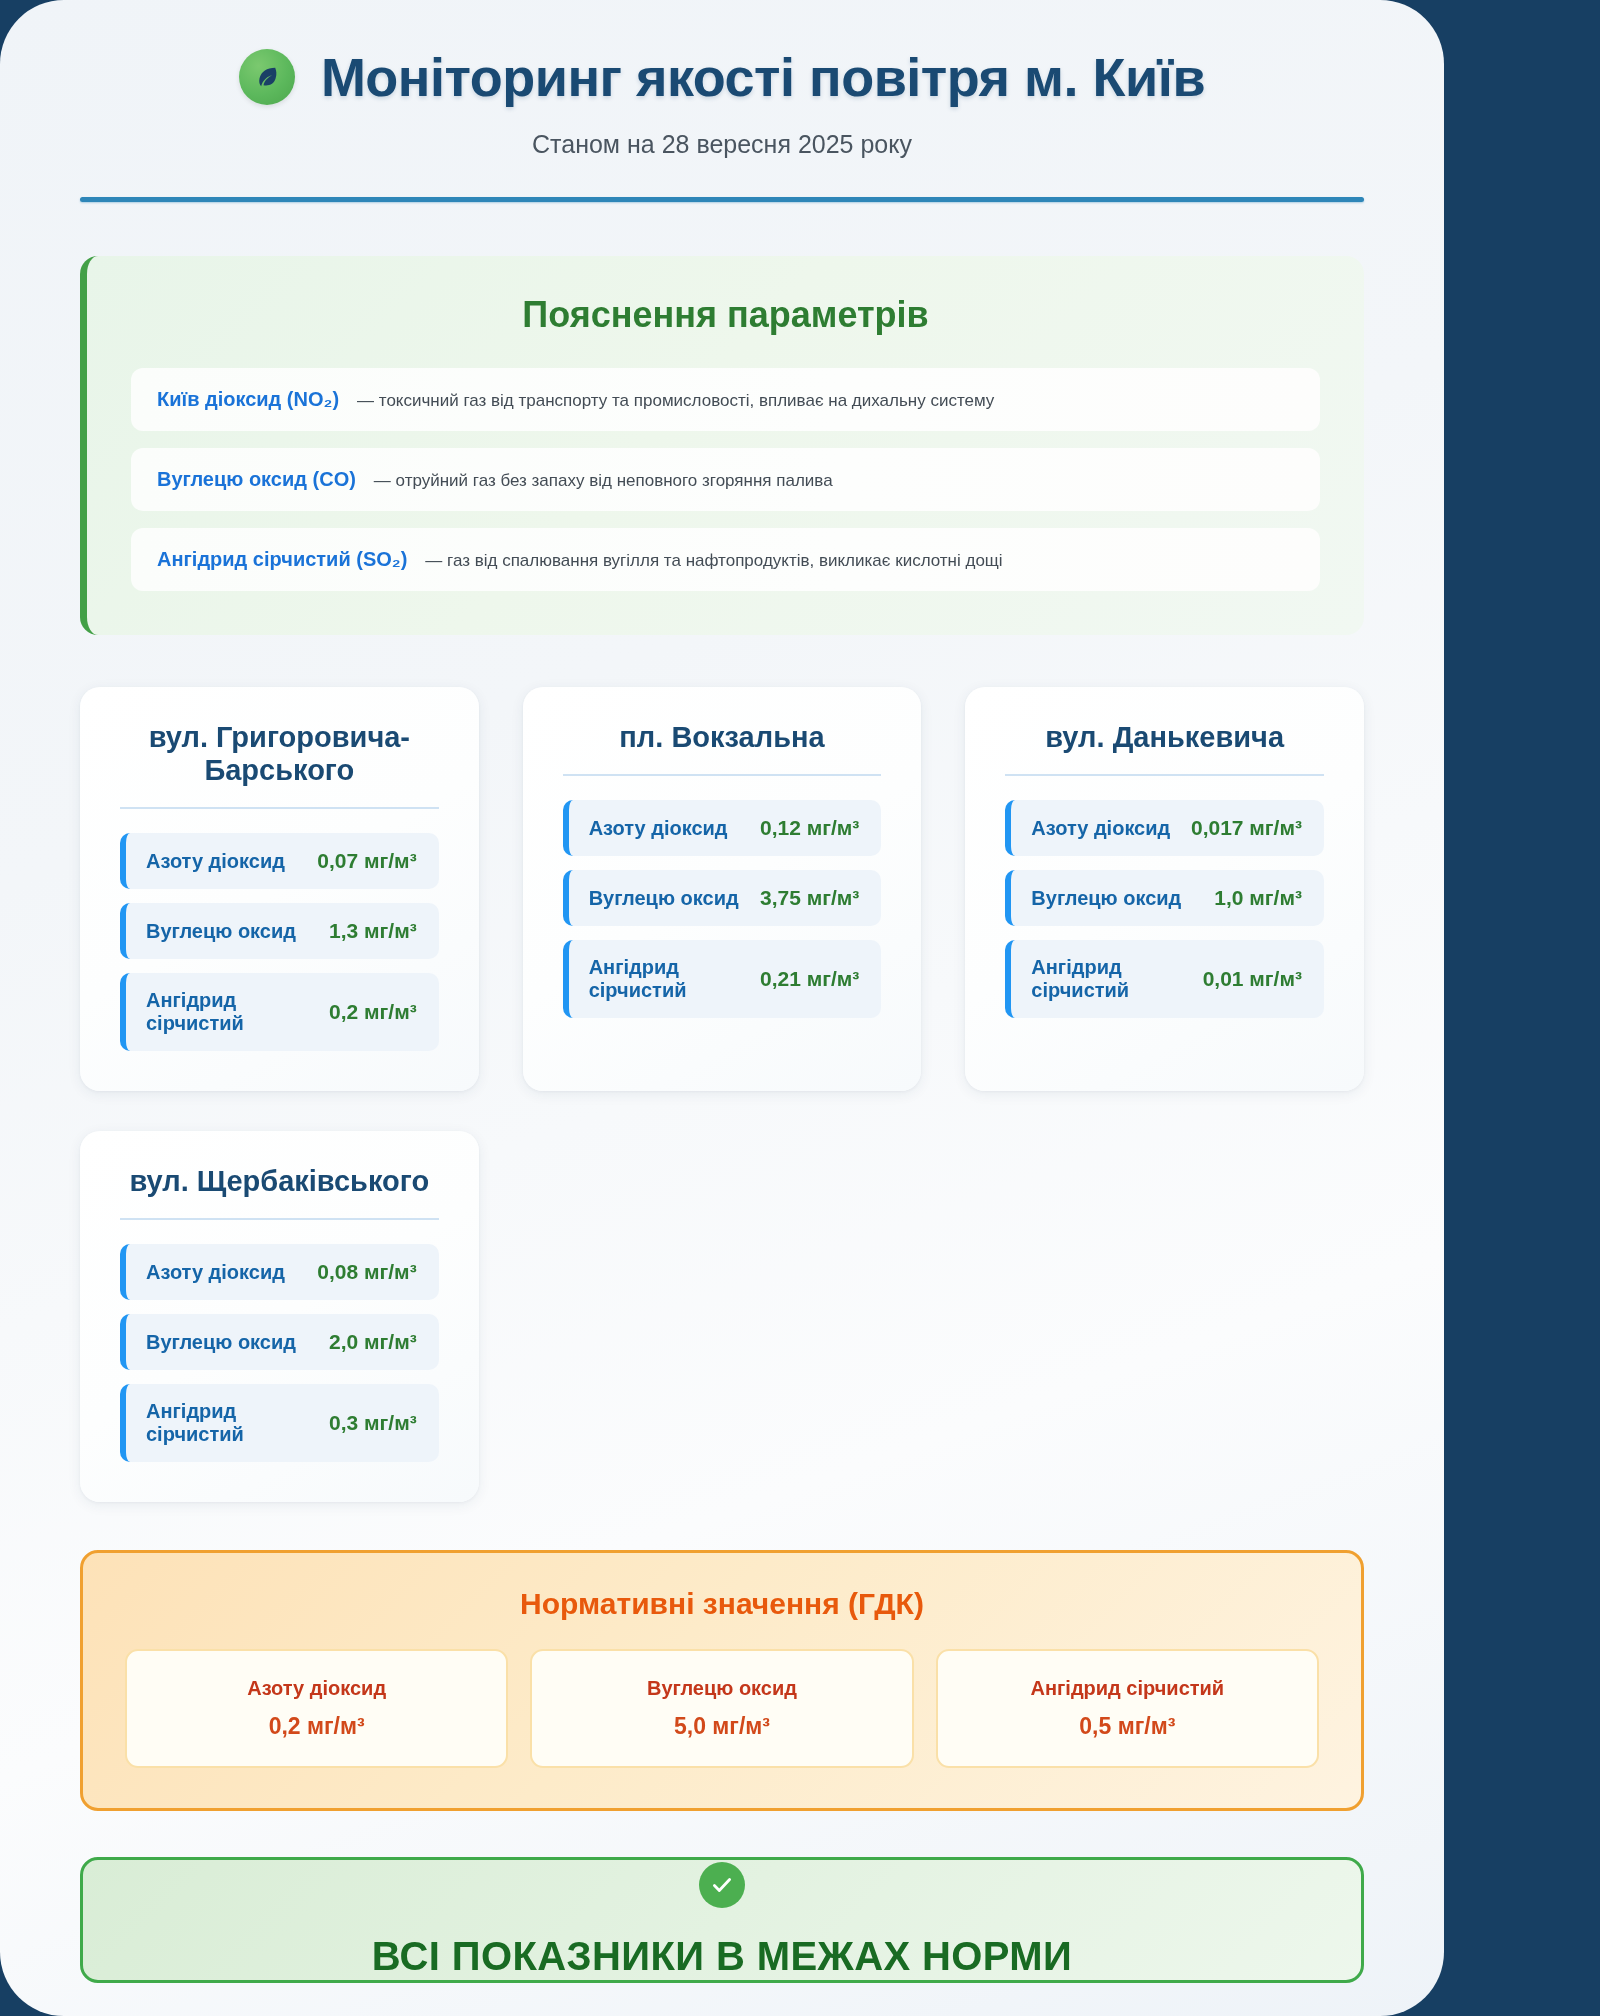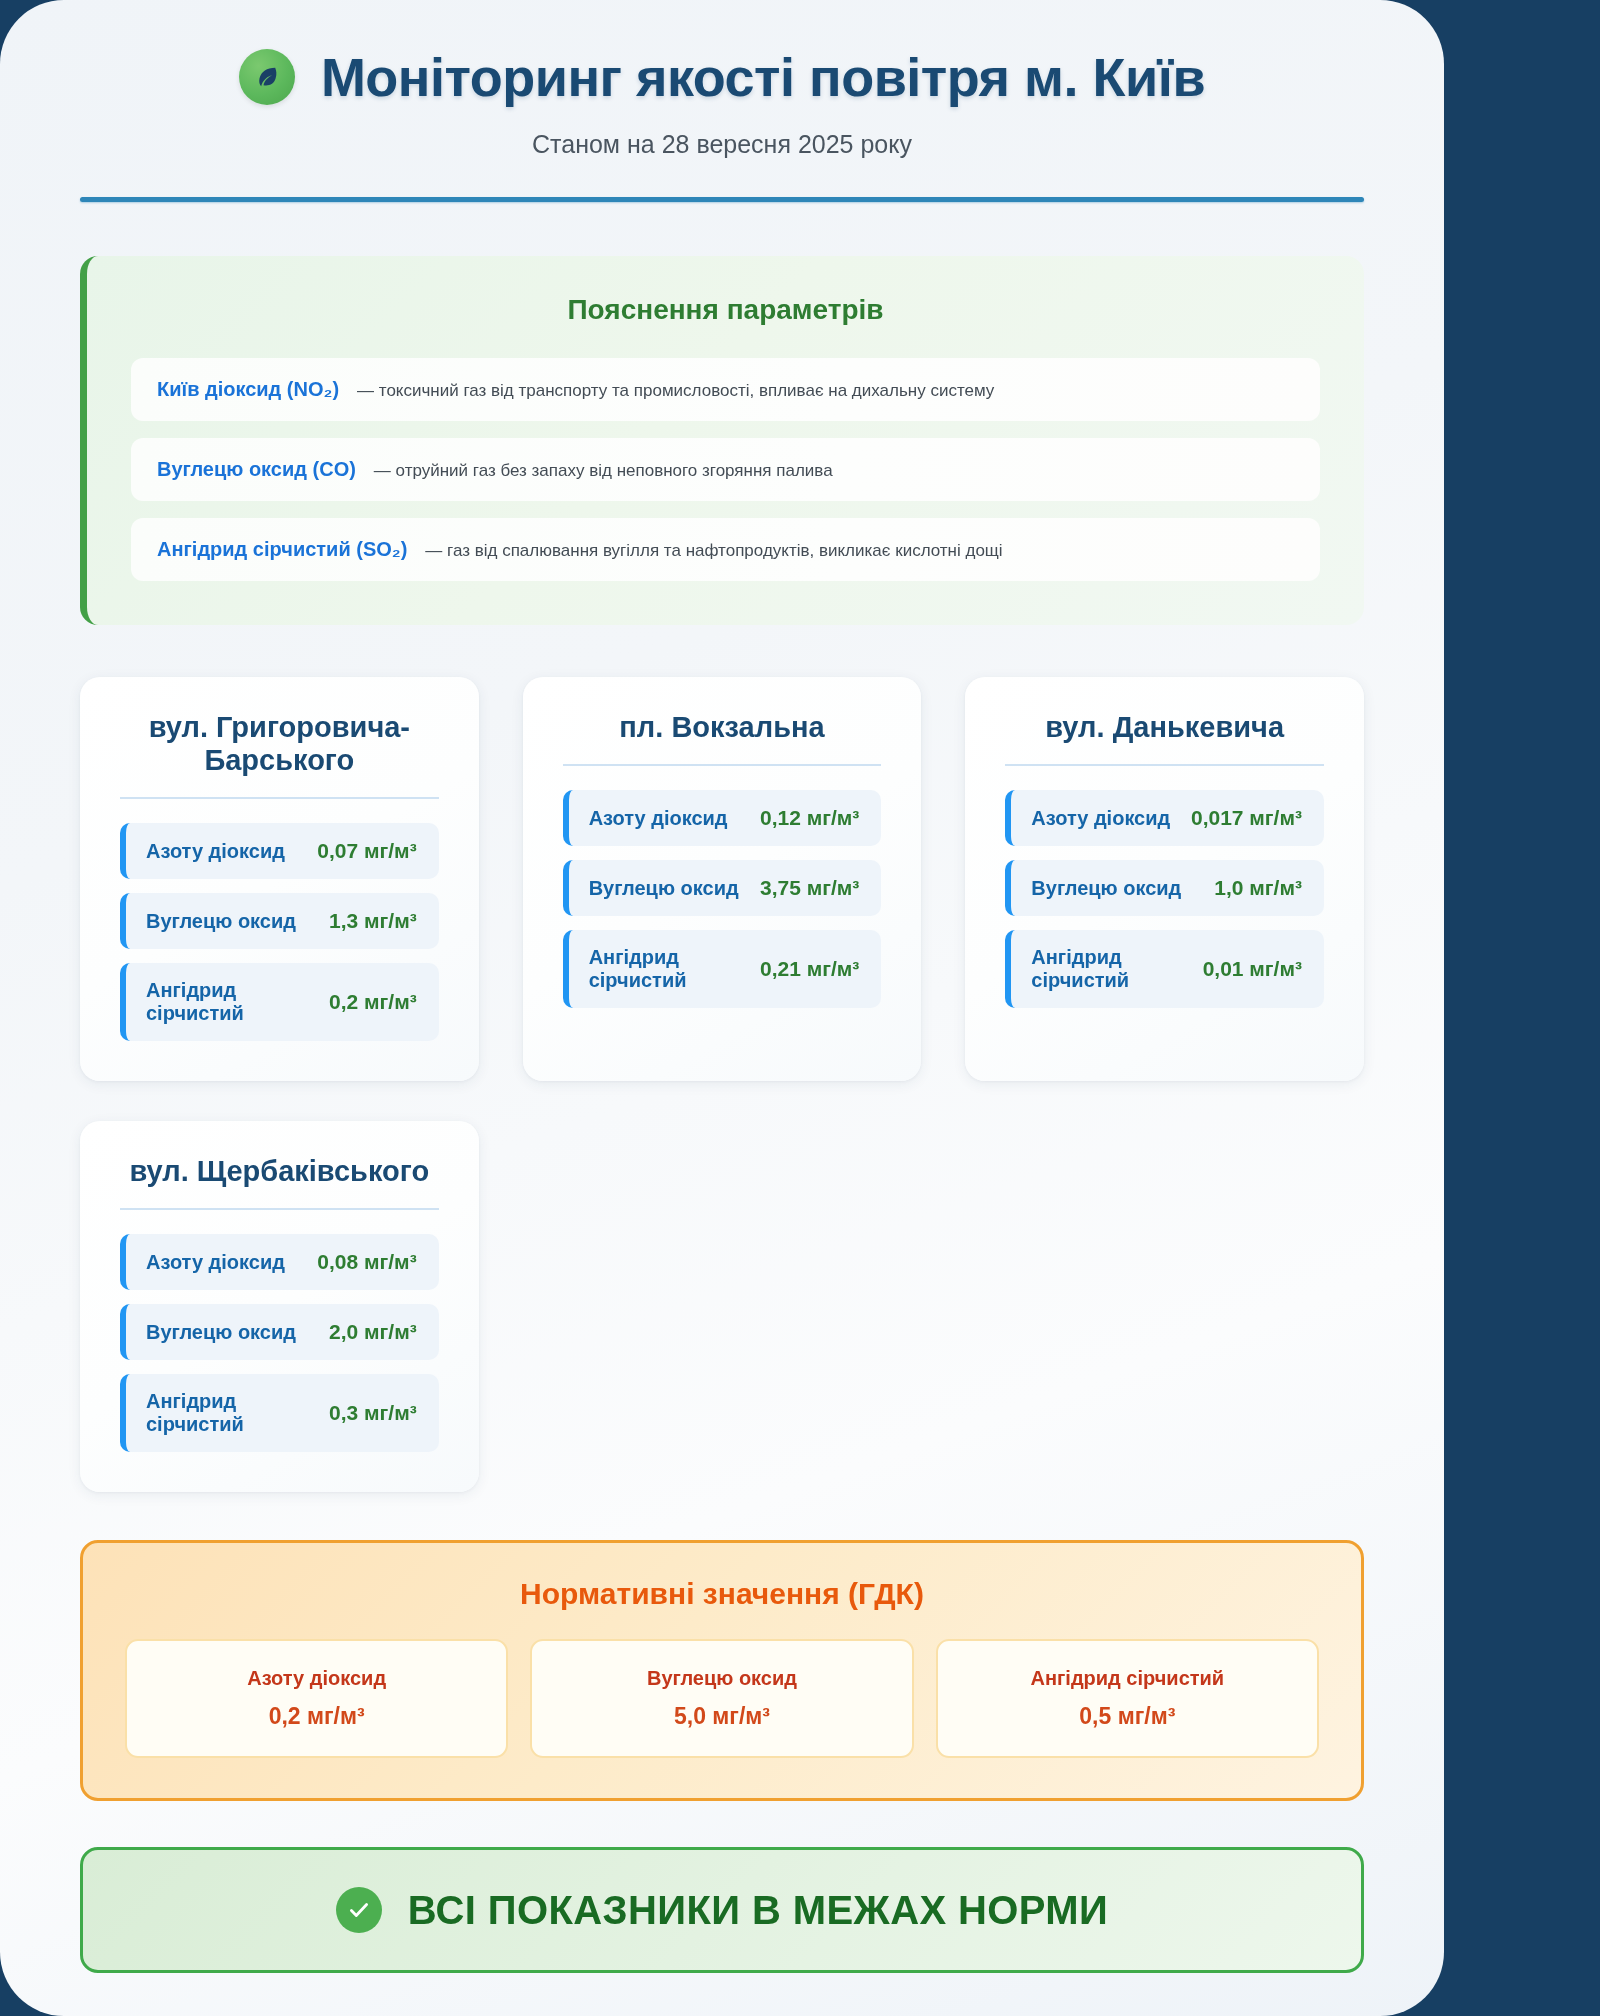--- a/index.html
+++ b/index.html
@@ -70,21 +70,21 @@
   
   .legend-panel {
     margin-top: 54px;
     border-left: 7px solid #43a047;
     border-radius: 18px;
     background: linear-gradient(135deg, #e8f5e9 0%, #eef7ec 45%, #f1f8f2 100%);
     padding: 38px 44px 44px 44px;
   }
   .legend-title {
     text-align: center;
-    font-size: 28px;
+    font-size: 36px;
     font-weight: bold;
     color: #2e7d32;
     margin-bottom: 32px;
   }
   .legend-row {
     background: linear-gradient(90deg, #fbfdfb 0%, #fdfefd 60%, #fdfdfc 100%);
     border-radius: 12px;
     padding: 20px 26px;
     margin-bottom: 17px;
     display: flex;
@@ -194,20 +194,21 @@
   .status-banner {
     margin-top: 46px;
     border: 3px solid #3faa4a;
     border-radius: 18px;
     background: linear-gradient(135deg, #d9edd6 0%, #e3f2e1 50%, #edf7ec 100%);
     height: 126px;
     display: flex;
     align-items: center;
     justify-content: center;
     gap: 26px;
+    flex-direction: column;
   }
   .status-check {
     width: 46px;
     height: 46px;
     border-radius: 50%;
     background: #4caf50;
     display: flex;
     align-items: center;
     justify-content: center;
     flex: 0 0 auto;

